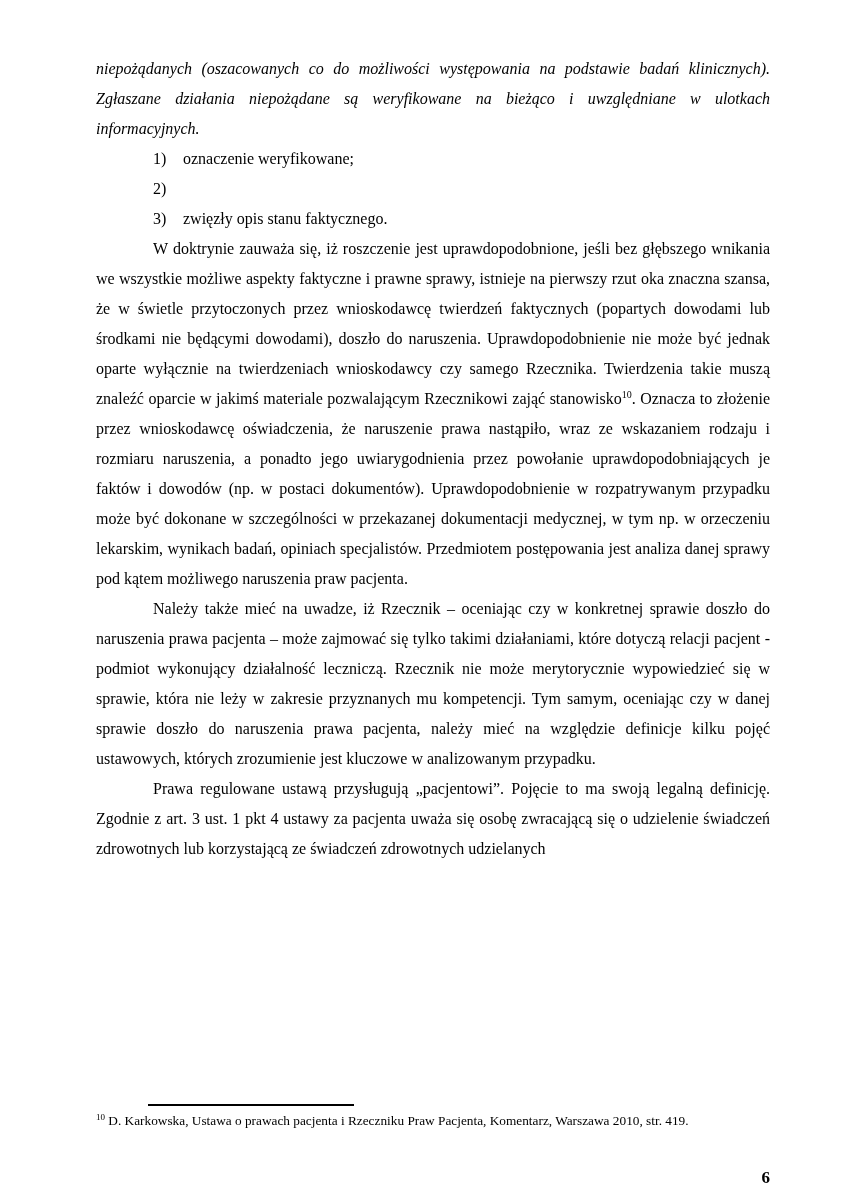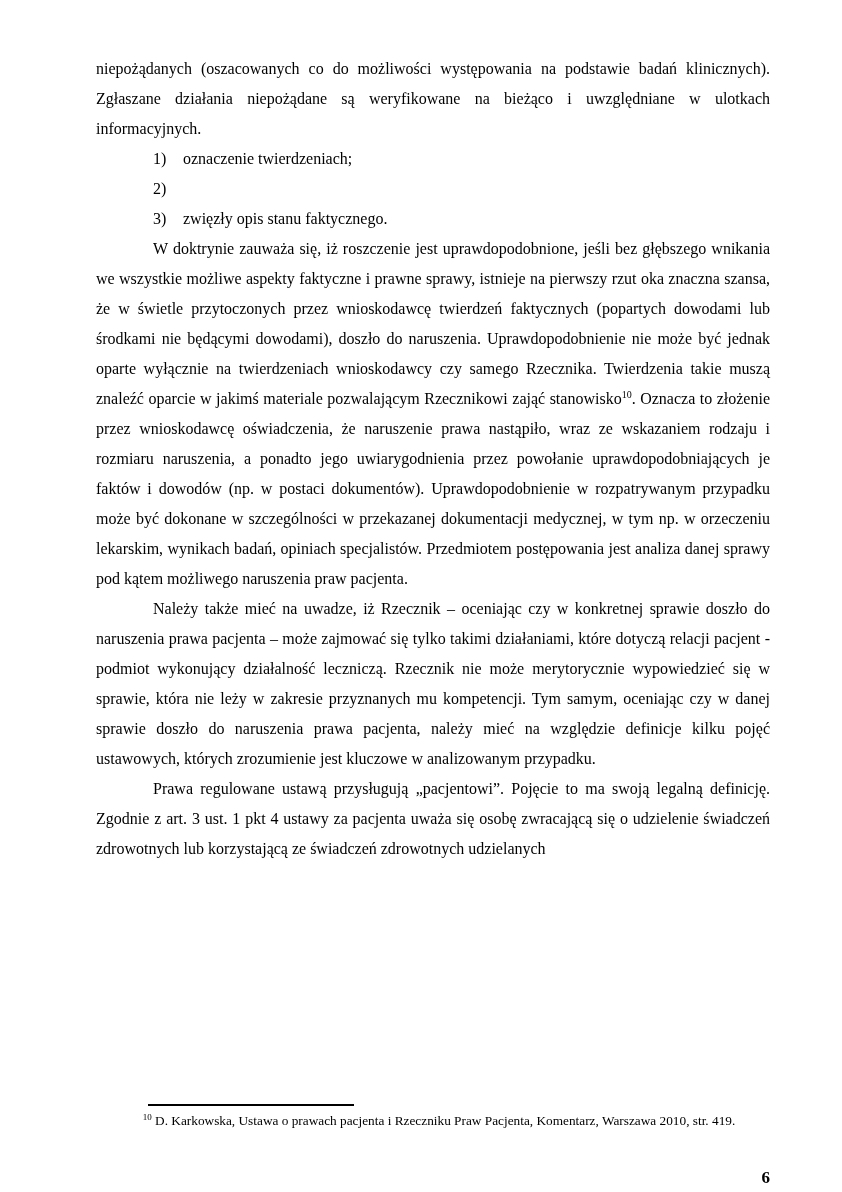--- a/index.html
+++ b/index.html
@@ -25,20 +25,21 @@
     line-height: 30px;
     text-align: justify;
   }
   .doc-body p {
     margin: 0;
     padding: 0;
     text-indent: 57px;
   }
   .doc-body p.continuation {
     text-indent: 0;
+    font-style: italic;
   }
   .numbered-list {
     margin: 0;
   }
   .list-row {
     display: flex;
     padding-left: 57px;
     text-align: left;
   }
   .list-marker {
@@ -58,24 +59,24 @@
     top: 1104px;
     width: 674px;
   }
   .footnote-separator {
     margin-left: 52px;
     width: 206px;
     height: 0;
     border-top: 2px solid #000000;
   }
   .footnote-text {
-    margin: 6px 0 0 12px;
+    margin: 6px 0 0 0;
     font-size: 13.3px;
     line-height: 18px;
-    text-align: center;
+    text-align: left;
   }
   .footnote-text sup.fn-marker {
     font-size: 9px;
     line-height: 0;
     vertical-align: baseline;
     position: relative;
     top: -5px;
   }
   .page-number {
     position: absolute;
@@ -88,21 +89,21 @@
 </style>
 </head>
 <body>
 
 <div class="doc-body">
   <p class="continuation">niepożądanych (oszacowanych co do możliwości występowania na podstawie badań klinicznych). Zgłaszane działania niepożądane są weryfikowane na bieżąco i uwzględniane w ulotkach informacyjnych.</p>
 
   <div class="numbered-list">
     <div class="list-row">
         <span class="list-marker">1)</span>
-        <span>oznaczenie twierdzeniach;</span>
+        <span>oznaczenie weryfikowane;</span>
       </div>
     <div class="list-row">
         <span class="list-marker">2)</span>
       </div>
     <div class="list-row">
         <span class="list-marker">3)</span>
         <span>zwięzły opis stanu faktycznego.</span>
       </div>
   </div>
 

